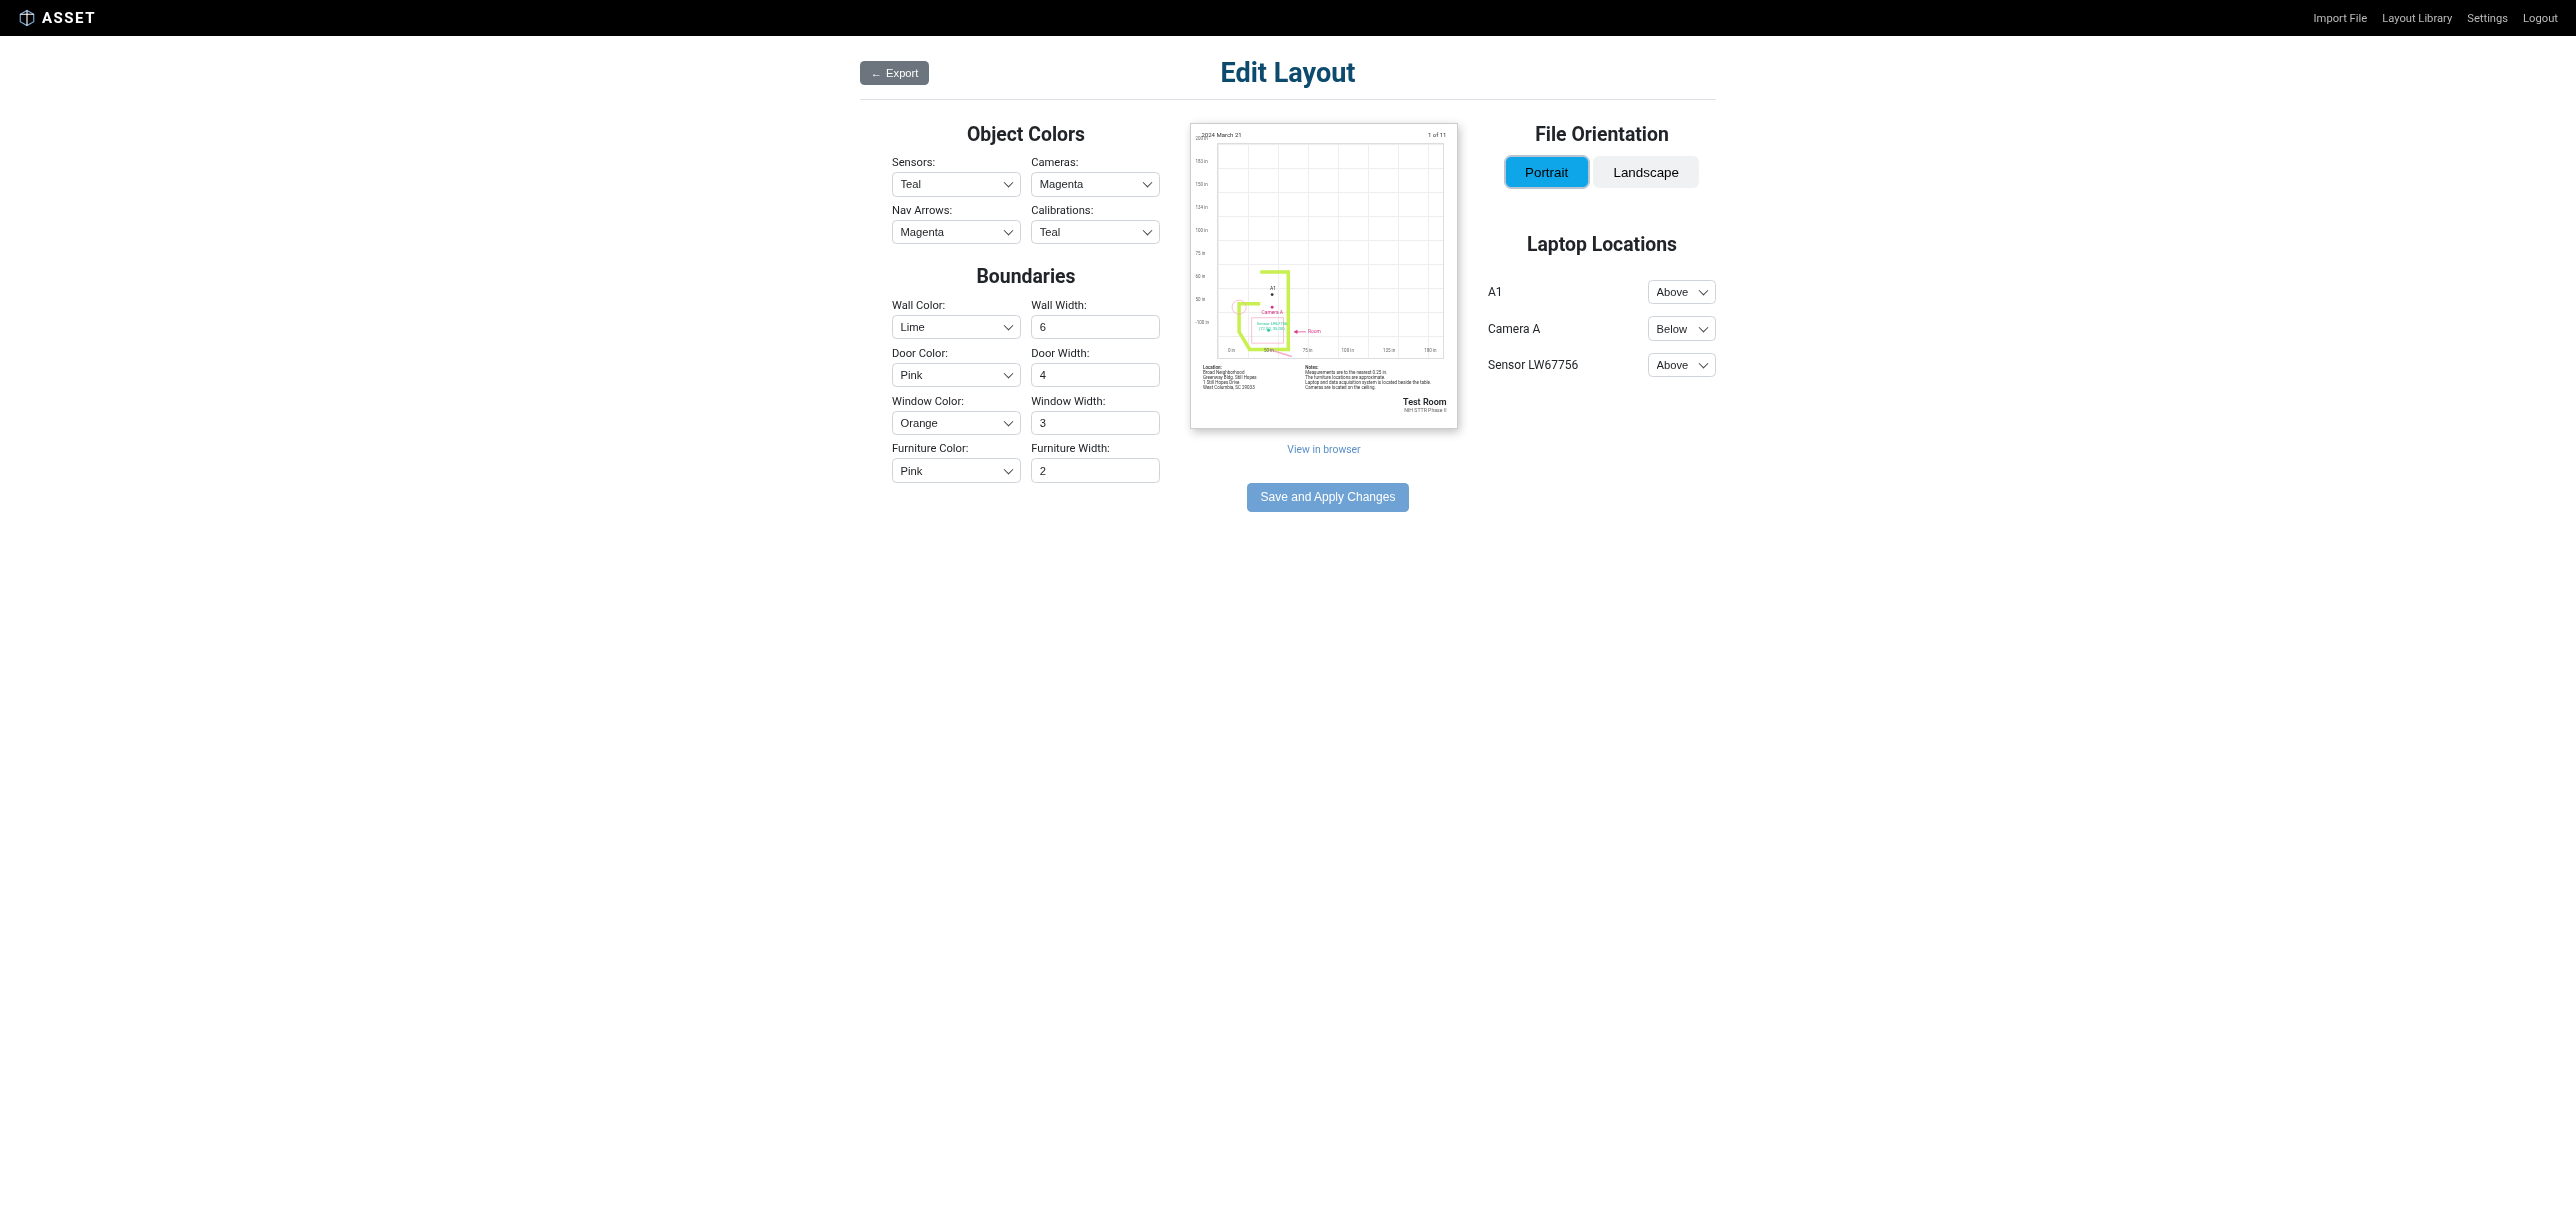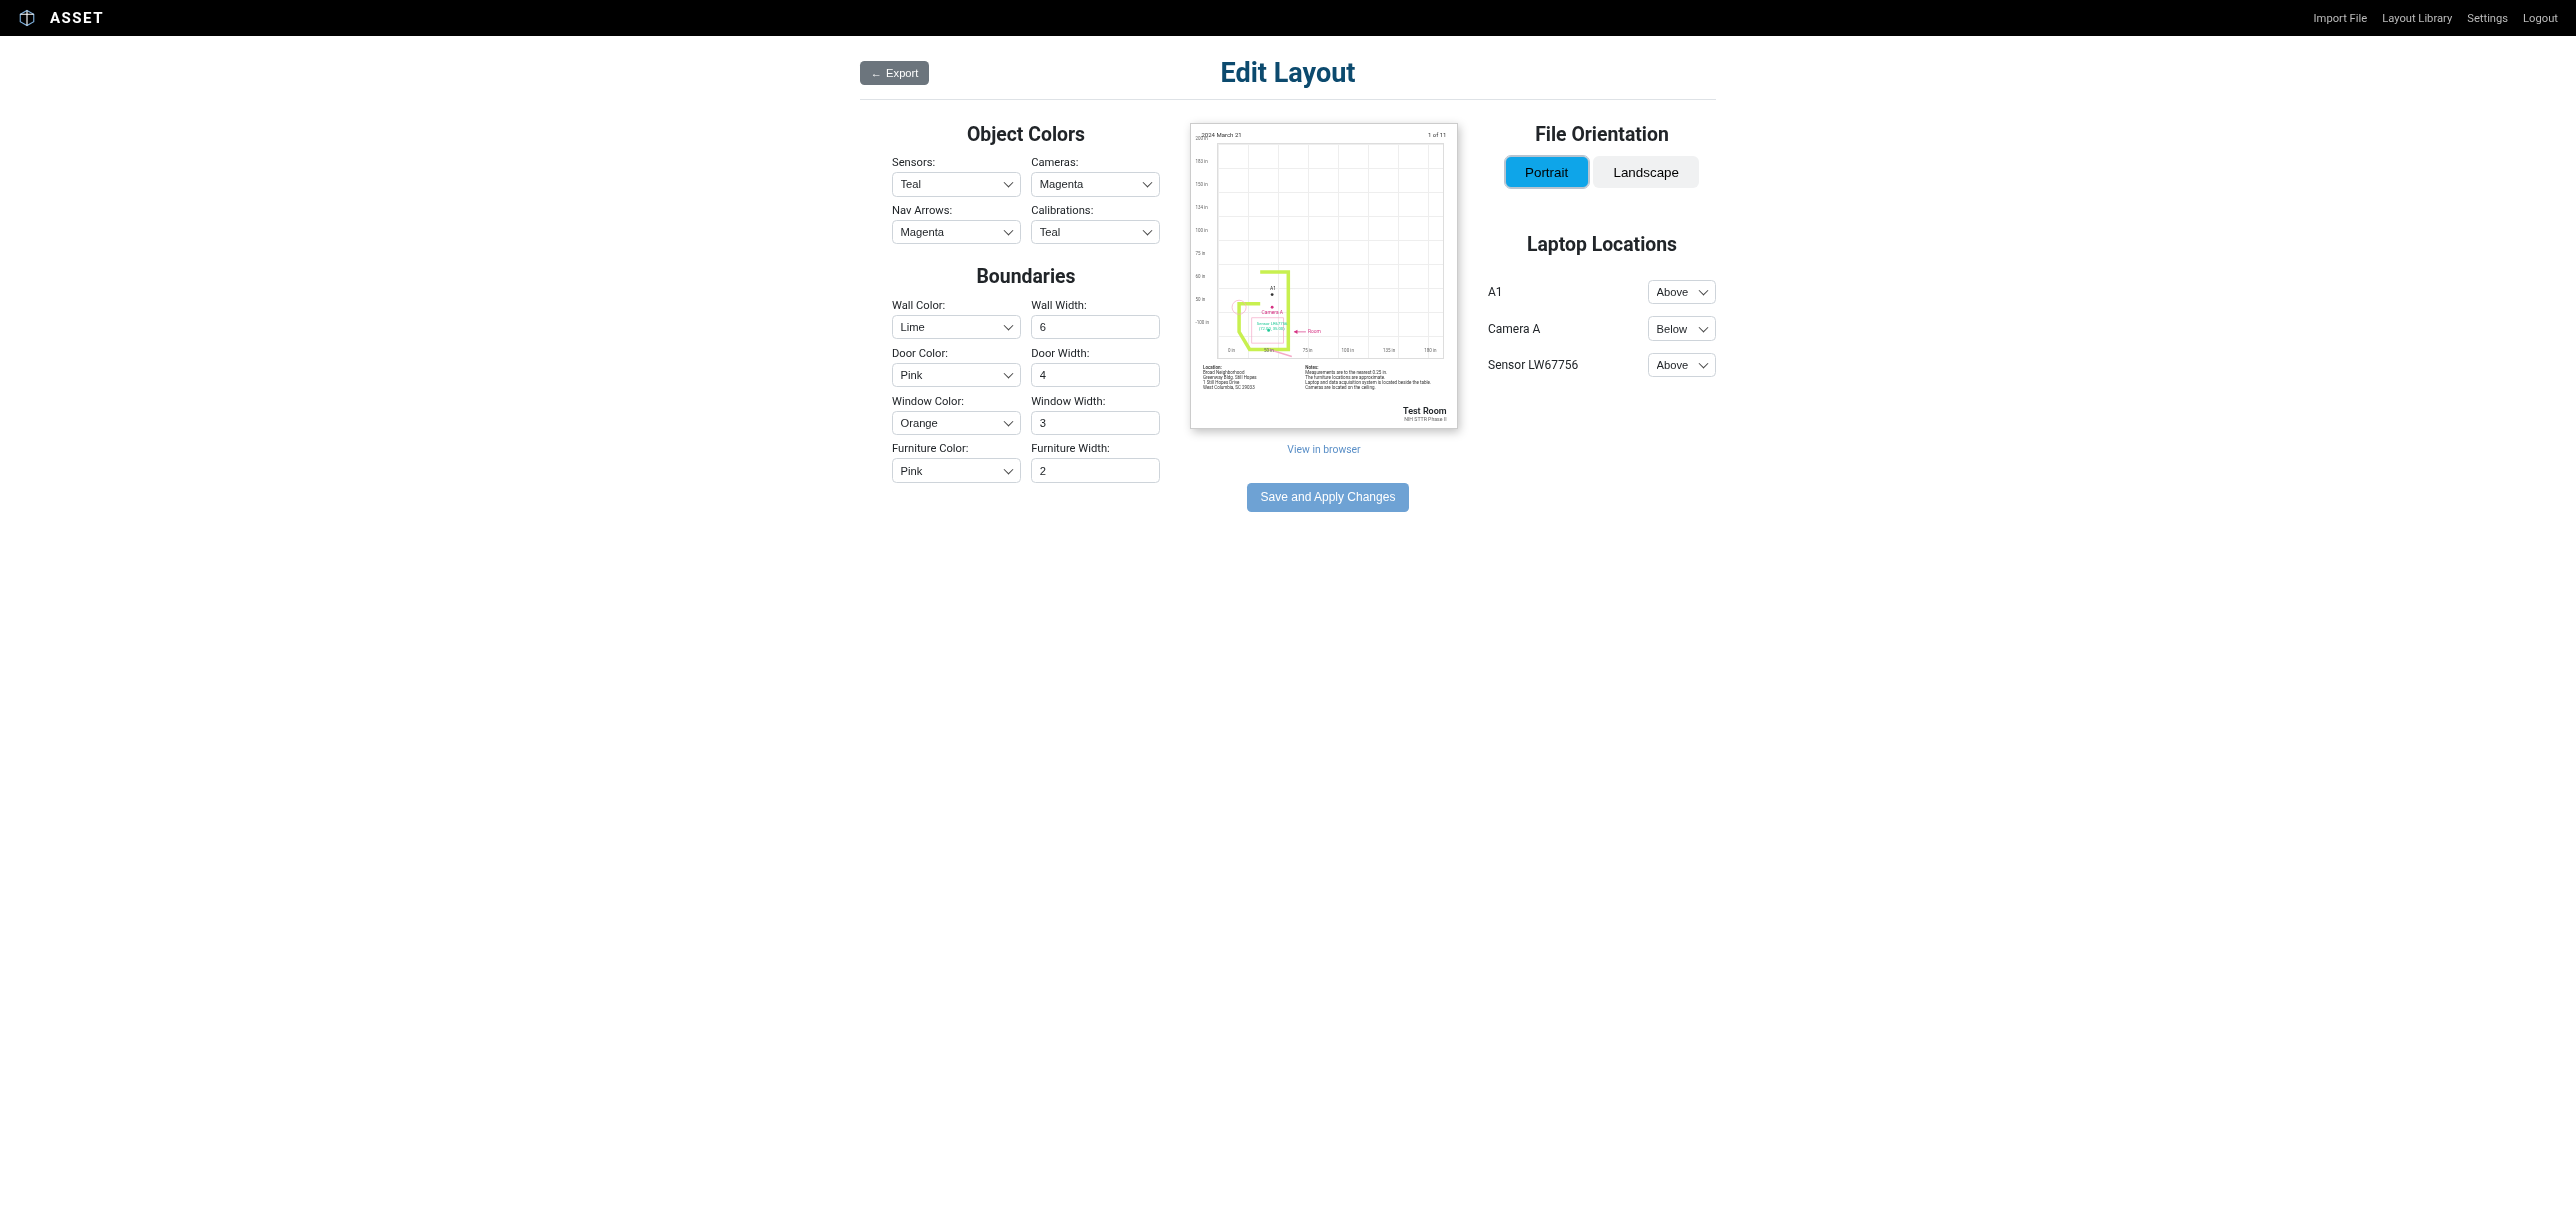--- a/index.html
+++ b/index.html
@@ -16,21 +16,21 @@
       background: #000;
       height: 36px;
       display: flex;
       align-items: center;
       justify-content: space-between;
       padding: 0 18px;
     }
     .brand {
       display: flex;
       align-items: center;
-      gap: 14px;
+      gap: 6px;
       color: #fff;
       font-weight: 700;
       font-size: 15px;
       letter-spacing: 1.5px;
     }
     .brand-icon {
       width: 18px;
       height: 18px;
       display: inline-flex;
     }
@@ -193,21 +193,21 @@
       gap: 15px;
       font-size: 4.5px;
       padding: 6px 4.5px 0;
       color: #333;
     }
     .preview-footer-col {
       flex: 1;
     }
     .preview-room-title {
       position: absolute;
-      bottom: 6px;
+      bottom: 15px;
       right: 10.4px;
       text-align: right;
     }
     .preview-room-title .room-name {
       font-size: 9px;
       font-weight: 600;
     }
     .preview-room-title .room-sub {
       font-size: 5.2px;
       color: #666;

